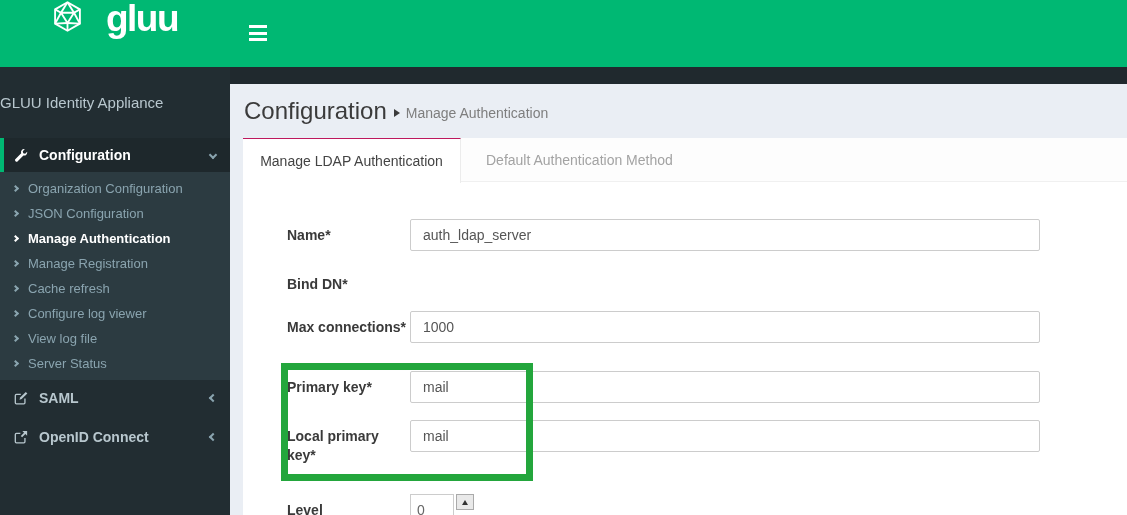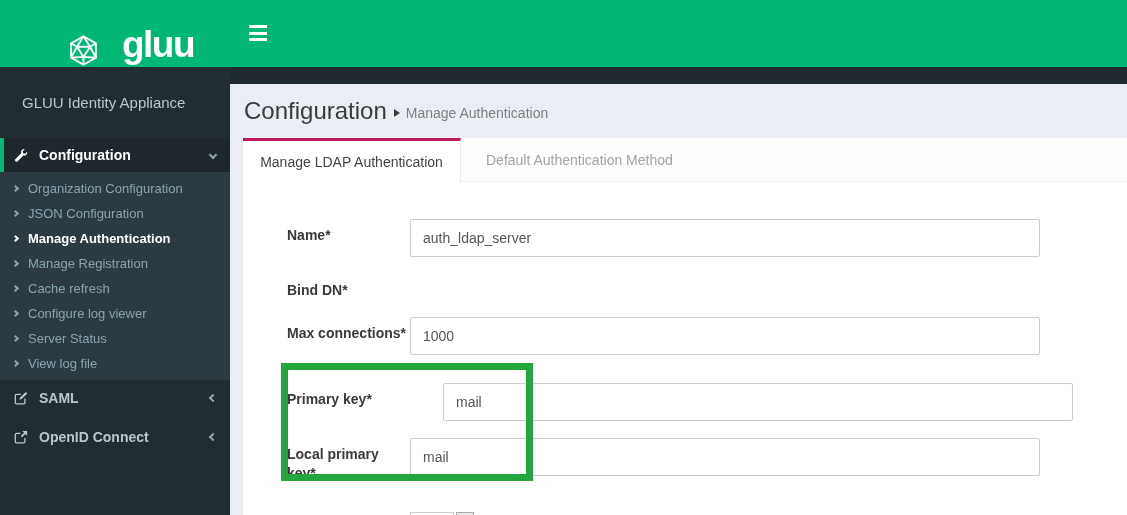--- a/index.html
+++ b/index.html
@@ -6,32 +6,32 @@
   html,body { width:1127px; height:515px; }
   body {
     position:relative; overflow:hidden;
     font-family:"Liberation Sans", sans-serif;
     background:#eaeef4;
   }
   [data-interactable="true"] { cursor:pointer; }
 
   
   .navbar { position:absolute; left:0; top:0; width:1127px; height:67px; background:#00b873; z-index:5; }
-  .brand { position:absolute; left:0; top:0; width:230px; height:67px; display:flex; align-items:flex-end; justify-content:center; gap:23px;margin-left:16px; }
+  .brand { position:absolute; left:0; top:0; width:230px; height:67px; display:flex; align-items:flex-start; justify-content:center; gap:23px; }
   .brand-text { color:#fff; font-size:37px; font-weight:bold; letter-spacing:-1.5px; line-height:1; padding-bottom:4px; }
   .brand-icon svg { display:block; }
   .hamburger { position:absolute; left:249px; top:25px; width:19px; height:16px; display:flex; flex-direction:column; justify-content:space-between; background:none; border:none; }
   .hamburger span { display:block; width:18px; height:3px; background:#fff; }
 
   
   .topstrip { position:absolute; left:230px; top:67px; width:897px; height:17px; background:#20292e; }
 
   
   .sidebar { position:absolute; left:0; top:67px; width:230px; height:448px; background:#222d32; }
-  .sidebar-title { height:71px; line-height:71px; padding-left:22px; color:#b8c7ce; font-size:15px; }
+  .sidebar-title { height:71px; line-height:71px; color:#b8c7ce; font-size:15px; }
   .nav-section { height:34px; display:flex; align-items:center; padding:0 14px 0 14px; color:#b8c7ce; font-size:14px; }
   .nav-section .sec-icon { width:15px; margin-right:10px; color:#b8c7ce; display:flex; }
   .nav-section .sec-label { flex:1; }
   .nav-section.active { background:#1e282c; border-left:4px solid #00b873; padding-left:10px; color:#fff; font-weight:bold; }
   .nav-section.active .sec-icon { color:#fff; }
   .nav-section.tall { height:36px; font-weight:bold; color:#b8c7ce; }
   .submenu { background:#2c3b41; padding:4px 0; }
   .submenu a { display:flex; align-items:center; height:25px; padding-left:13px; color:#8aa4af; font-size:13px; text-decoration:none; }
   .submenu a .chev { margin-right:10px; }
   .submenu a.active { color:#fff; font-weight:bold; }
@@ -46,27 +46,27 @@
   
   .content { position:absolute; left:230px; top:84px; width:897px; height:431px; background:#eaeef4; }
   .content-header { padding:13px 0 0 14px; display:flex; align-items:center; }
   .page-title { font-size:24px; font-weight:400; color:#3b3b3b; }
   .bc-arrow { width:0; height:0; border-left:6px solid #3b3b3b; border-top:4px solid transparent; border-bottom:4px solid transparent; margin:4px 6px 0 7px; }
   .bc-section { font-size:14px; color:#7e7e7e; margin-top:4px; }
 
   .panel { position:absolute; left:13px; top:54px; width:884px; height:377px; background:#fff; }
   .tab-row { position:relative; height:44px; border-bottom:1px solid #f0f0f0; background:#fdfdfd; }
   .tab { position:absolute; top:0; display:flex; align-items:center; justify-content:center; font-size:14px; }
-  .tab.active { left:0; width:218px; height:45px; background:#fff; border-top:3px solid #be185d; border-right:1px solid #ececec; color:#444; z-index:2; }
+  .tab.active { left:0; width:218px; height:45px; background:#fff; border-top:1px solid #be185d; border-right:1px solid #ececec; color:#444; z-index:2; }
   .tab.inactive { left:219px; height:44px; padding:0 24px; color:#a3a3a3; }
 
   .tab-content { padding:37px 0 0 44px; background:#fff; }
   .frow { display:flex; align-items:flex-start; margin-bottom:17px; }
   .frow .lbl { width:123px; padding-top:7px; font-size:14px; font-weight:bold; color:#3a3a3a; line-height:19px; }
-  .frow input.txt { width:630px; height:32px; border:1px solid #ccc; border-radius:2px; padding:18px 12px; font-size:14px; color:#555; font-family:"Liberation Sans",sans-serif; background:#fff; }
+  .frow input.txt { width:630px; height:32px; border:1px solid #ccc; border-radius:2px; padding:0 12px; font-size:14px; color:#555; font-family:"Liberation Sans",sans-serif; background:#fff; }
   input.level { width:44px; height:32px; border:1px solid #ccc; padding:6px 6px; font-size:14px; color:#666; font-family:"Liberation Sans",sans-serif; }
   .spin-wrap { display:flex; align-items:flex-start; }
   .spin-btns { margin-left:2px; width:18px; display:flex; flex-direction:column; }
   .spin-btns button { width:18px; height:16px; border:1px solid #aaa; background:#e9e9e9; display:flex; align-items:center; justify-content:center; padding:0; }
   .tri-up { width:0; height:0; border-left:3px solid transparent; border-right:3px solid transparent; border-bottom:5px solid #333; }
 
   
   .annotation { position:absolute; left:281px; top:363px; width:252px; height:118px; border:7px solid #23a63c; z-index:20; pointer-events:none; }
 </style>
 </head>
@@ -133,25 +133,25 @@
     <a data-interactable="true">
         <span class="chev right small" data-interactable="false"></span>
         <span data-interactable="false">Cache refresh</span>
       </a>
     <a data-interactable="true">
         <span class="chev right small" data-interactable="false"></span>
         <span data-interactable="false">Configure log viewer</span>
       </a>
     <a data-interactable="true">
         <span class="chev right small" data-interactable="false"></span>
+        <span data-interactable="false">View log file</span>
+      </a>
+    <a data-interactable="true">
+        <span class="chev right small" data-interactable="false"></span>
         <span data-interactable="false">Server Status</span>
-      </a>
-    <a data-interactable="true">
-        <span class="chev right small" data-interactable="false"></span>
-        <span data-interactable="false">View log file</span>
       </a>
   </div>
 
   <div class="nav-section tall" data-interactable="true">
     <span class="sec-icon" data-interactable="false">
       <svg width="14" height="14" viewBox="0 0 64 64">
           <path d="M50 34v20a5 5 0 0 1-5 5H11a5 5 0 0 1-5-5V20a5 5 0 0 1 5-5h20" stroke="currentColor" stroke-width="6" fill="none"></path>
           <path d="M54 4l7 7-26 26-10 3 3-10z" fill="currentColor"></path>
         </svg>
     </span>
@@ -189,21 +189,21 @@
         <label class="lbl" data-interactable="false">Name*</label>
         <input class="txt" type="text" data-interactable="true" value="auth_ldap_server" style="">
       </div>
       <div class="frow" data-interactable="false">
         <label class="lbl" data-interactable="false">Bind DN*</label>
       </div>
       <div class="frow" data-interactable="false">
         <label class="lbl" data-interactable="false">Max connections*</label>
         <input class="txt" type="text" data-interactable="true" value="1000" style="">
       </div>
-      <div class="frow" style="margin-top:28px;gap:33px;" data-interactable="false">
+      <div class="frow" style="margin-top:28px;" data-interactable="false">
         <label class="lbl" data-interactable="false">Primary key*</label>
         <input class="txt" type="text" data-interactable="true" value="mail" style="">
       </div>
       <div class="frow" data-interactable="false">
         <label class="lbl" data-interactable="false">Local primary key*</label>
         <input class="txt" type="text" data-interactable="true" value="mail" style="">
       </div>
       <div class="frow" style="margin-top:29px;" data-interactable="false">
         <label class="lbl" data-interactable="false">Level</label>
         <div class="spin-wrap" data-interactable="false">

